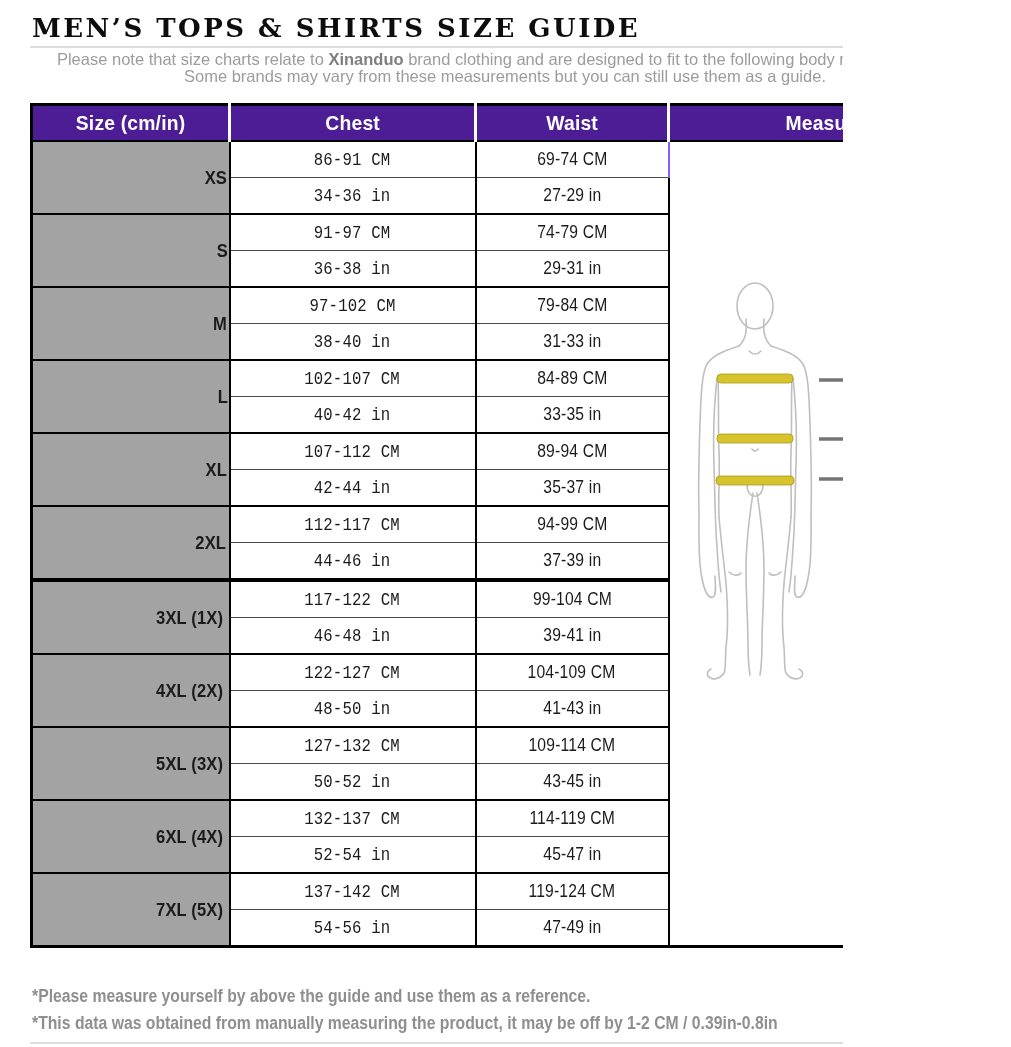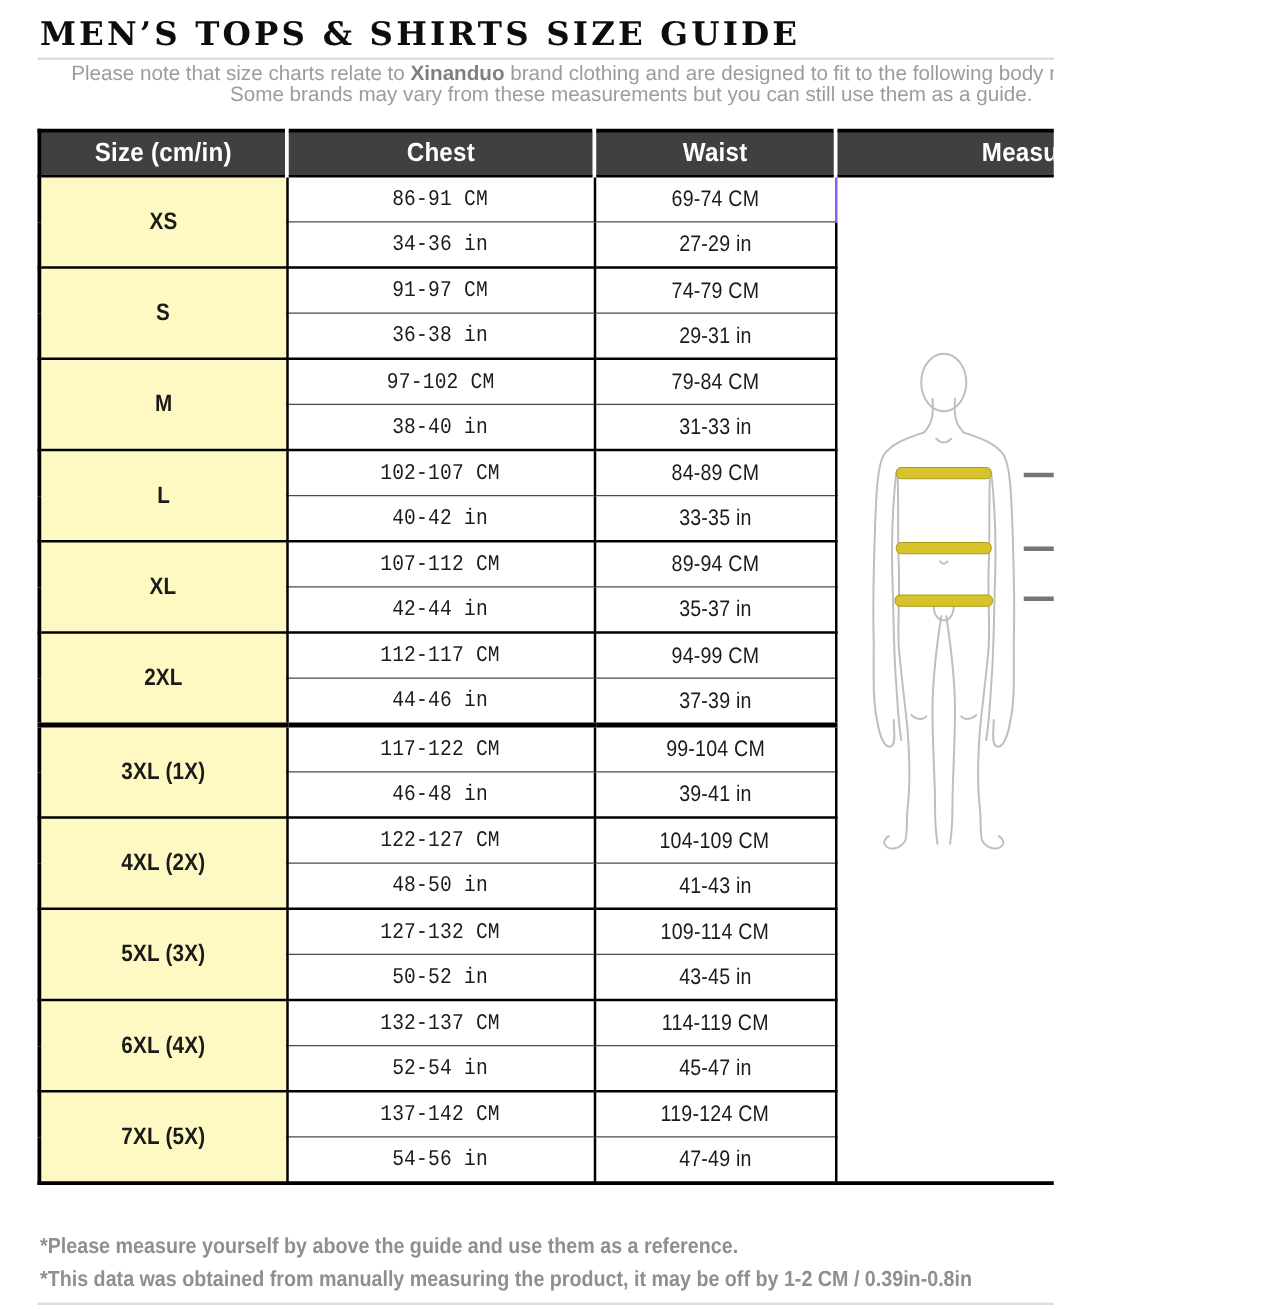--- a/index.html
+++ b/index.html
@@ -9,24 +9,24 @@
          font-size:26px;letter-spacing:2.5px;color:#0d0d0d;font-weight:bold;white-space:nowrap;}
   .rule{position:absolute;height:2px;background:#dddddd;}
   .rule-top{left:30px;top:46px;width:978px;}
   .rule-bottom{left:30px;top:1042px;width:958px;}
   .subtitle{position:absolute;top:51px;left:35px;width:940px;text-align:center;
             color:#9c9c9c;font-size:16.5px;line-height:17px;}
   .subtitle .brand{font-weight:bold;color:#7f7f7f;}
 
   table.size-table{position:absolute;top:103px;left:30px;width:950px;
         border-collapse:collapse;table-layout:fixed;border:3px solid #000;}
-  th{background:#404040;color:#fff;height:34px;padding:0;border-bottom:2px solid #000;margin-top:12px;}
+  th{background:#4c1d95;color:#fff;height:34px;padding:0;border-bottom:2px solid #000;margin-top:12px;}
   th + th{border-left:3px solid #fff;}
   td{padding:0;text-align:center;vertical-align:middle;height:35px;color:#1b1b1b;}
-  td.size{background:#fef9c3;border-right:2px solid #000;border-bottom:2px solid #000;}
+  td.size{background:#a3a3a3;border-right:2px solid #000;border-bottom:2px solid #000;text-align:right;}
   td.chest{border-right:2px solid #000;font-family:Liberation Mono, monospace;}
   td.waist{border-right:2px solid #8b5cf6;}
   td.cm{border-bottom:1px solid #4a4a4a;}
   td.in{border-bottom:2px solid #000;margin-left:28px;}
   td.thickb{border-bottom:4px solid #000 !important;}
   td.measure{border-left:2px solid #000;vertical-align:top;background:#fff;}
   .v{display:inline-block;transform:scaleX(0.87);transform-origin:50% 50%;
      white-space:nowrap;font-size:18px;letter-spacing:0.2px;}
   .hd{font-weight:bold;font-size:21px;transform:scaleX(0.92);}
   .sz{font-weight:bold;font-size:19px;}

